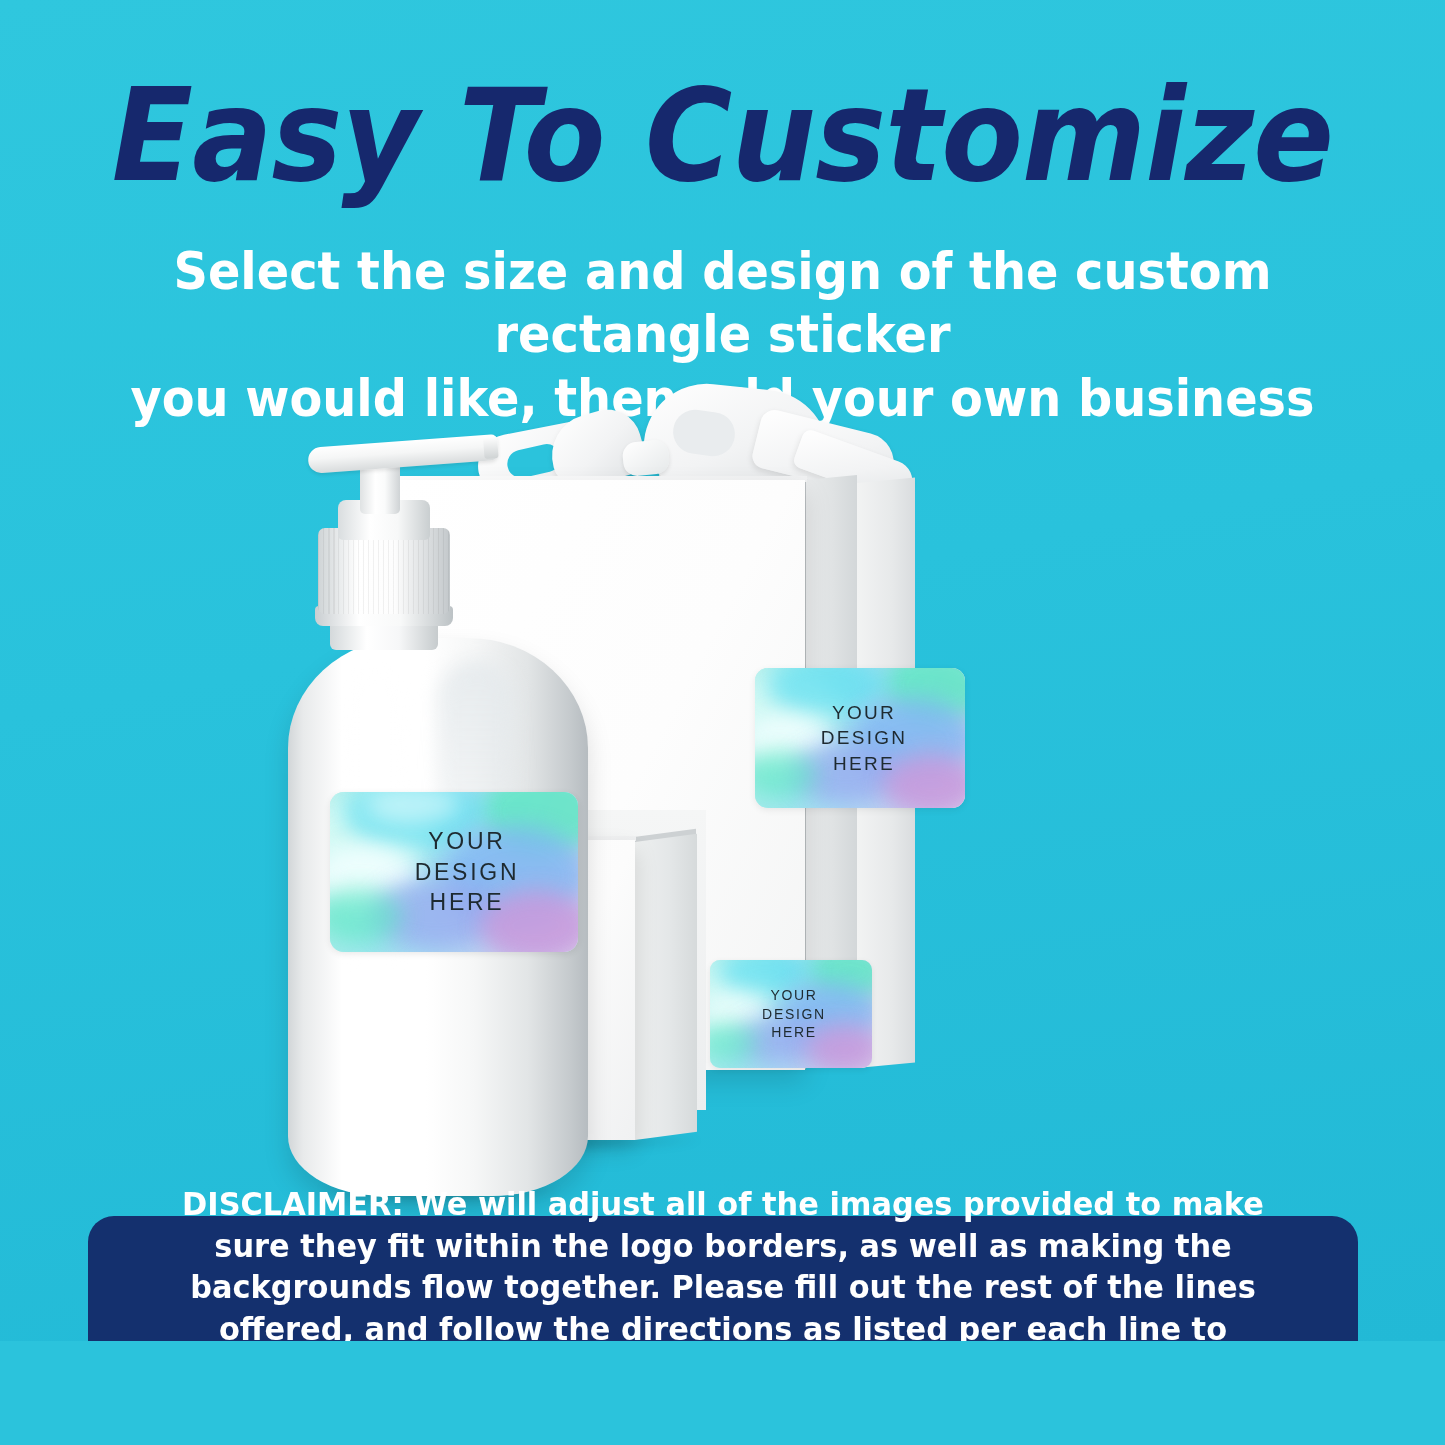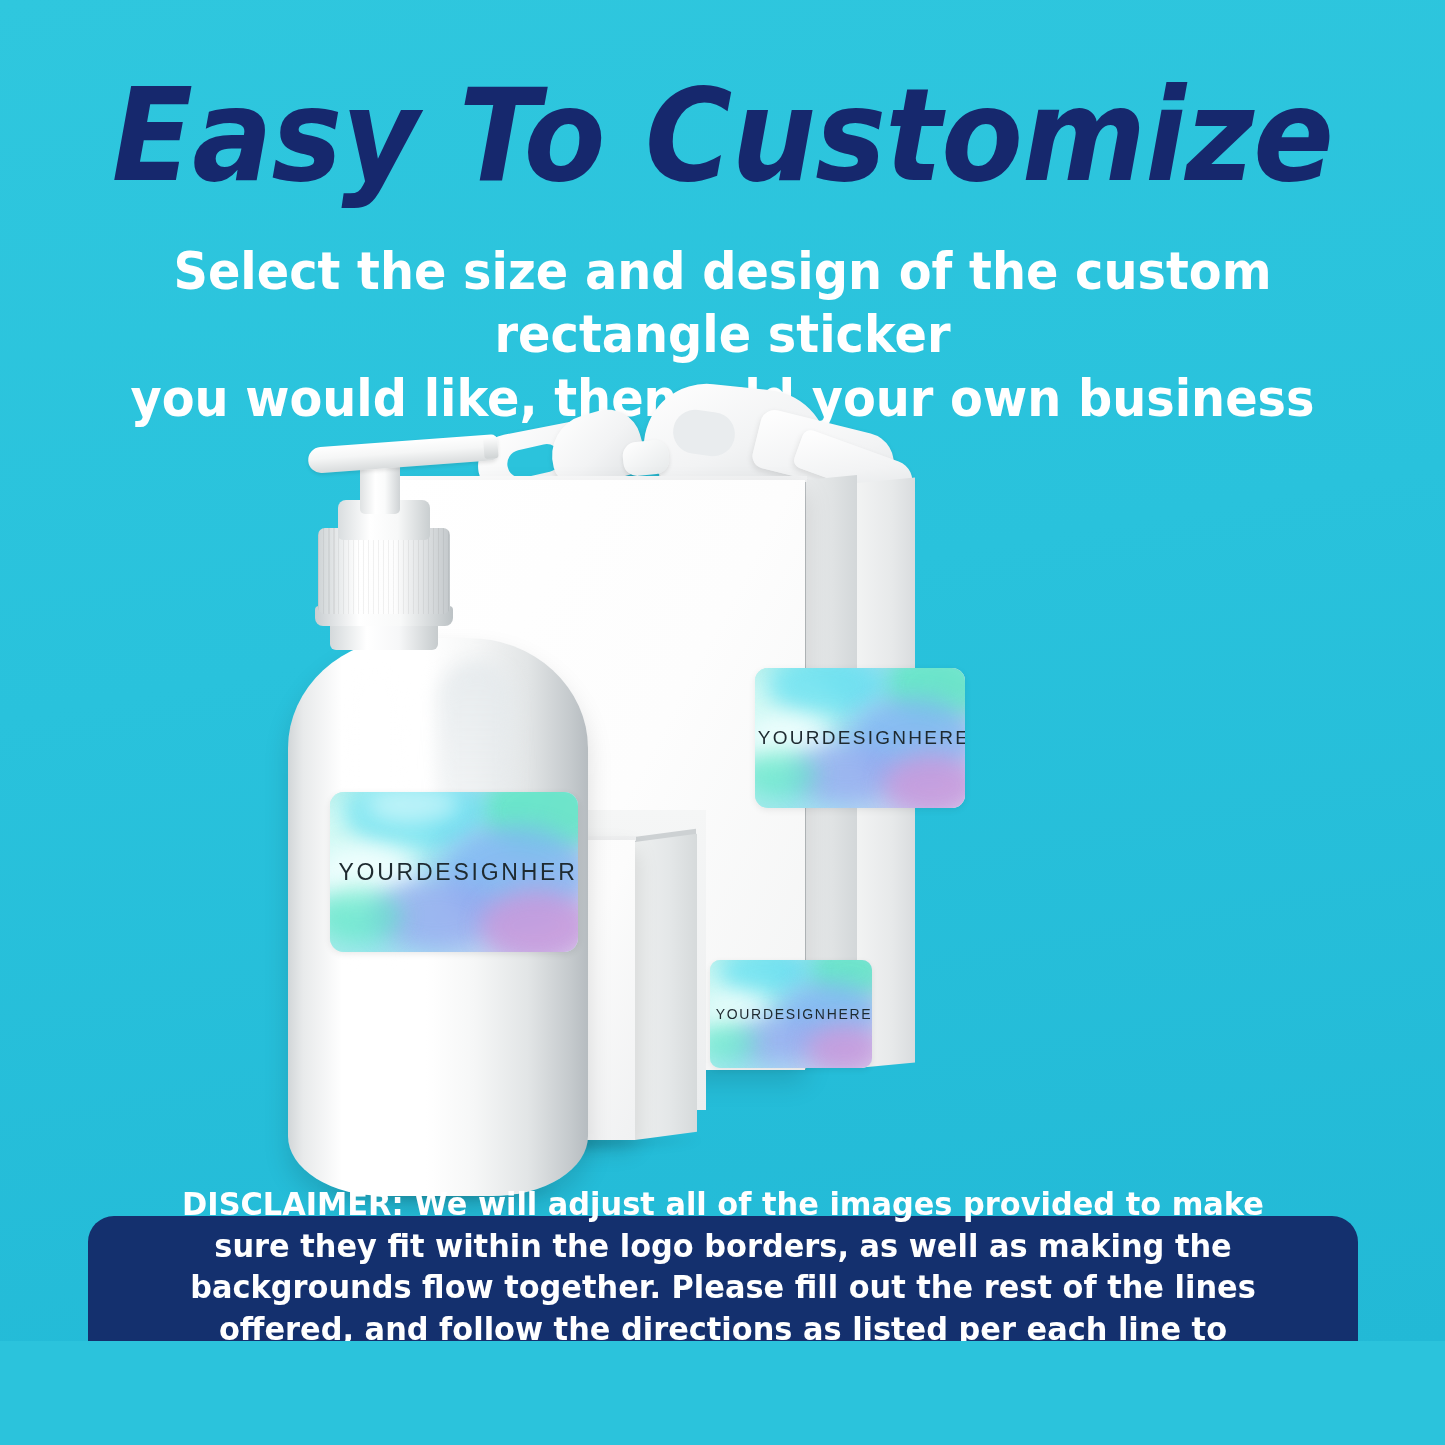--- a/index.html
+++ b/index.html
@@ -210,21 +210,21 @@
   .blob{position:absolute;border-radius:50%;filter:blur(11px);}
   .bl-mintTR{background:#5fe8c4;opacity:.85;}
   .bl-cyan{background:#63dff0;opacity:.75;}
   .bl-blue{background:#7fb6f2;opacity:.80;}
   .bl-periw{background:#97a8ef;opacity:.72;}
   .bl-purple{background:#c79adc;opacity:.88;}
   .bl-white{background:#f4ffff;opacity:.88;}
   .bl-paleL{background:#d8fbf6;opacity:.85;}
 
   .stk-text{
-    position:absolute;inset:0;display:flex;flex-direction:row;
+    position:absolute;inset:0;display:flex;flex-direction:column;
     align-items:center;justify-content:center;
     font-family:"Liberation Sans", sans-serif;
     color:#1e2a30;letter-spacing:.12em;line-height:1.34;
     text-align:right;
   }
   .stk-text span{display:block;}
 
   
   #sticker-bottle{left:330px;top:412px;width:248px;height:160px;
     border-radius:14px;box-shadow:0 2px 7px rgba(0,0,0,.09);}

